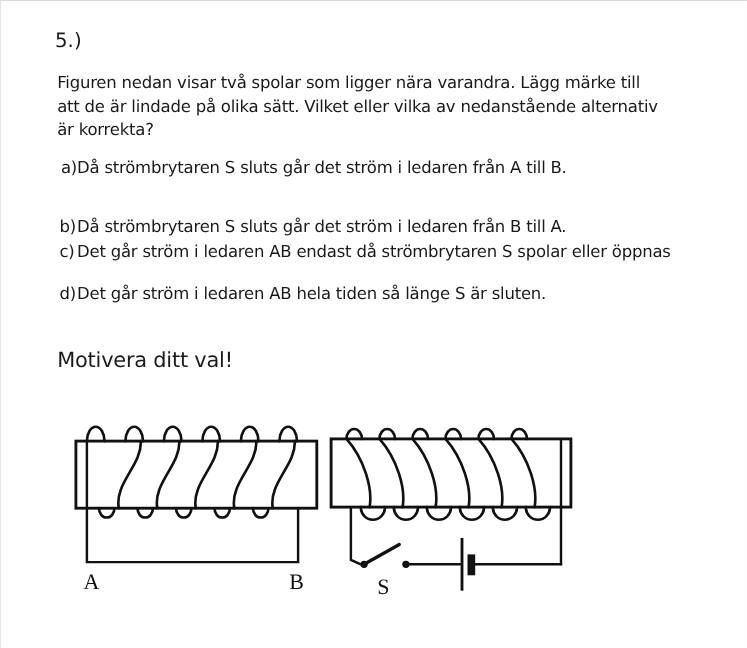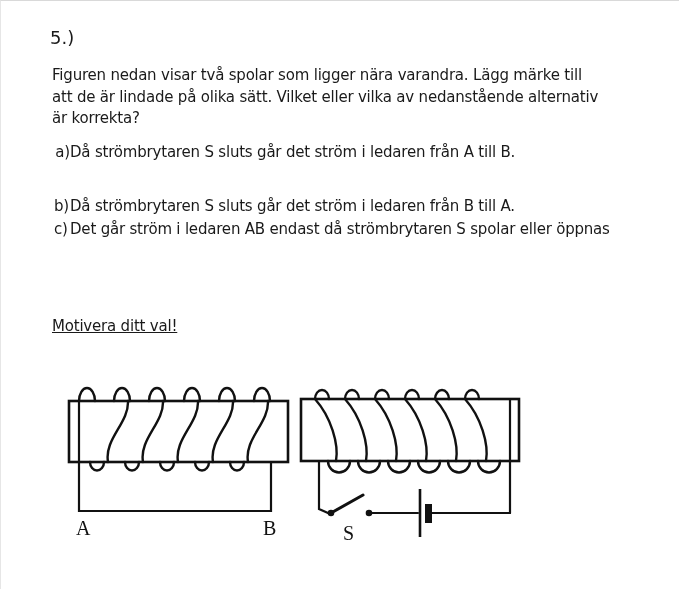--- a/index.html
+++ b/index.html
@@ -16,21 +16,21 @@
   }
   .abs{position:absolute;white-space:nowrap;}
   .title{left:49px;top:26px;font-size:18px;}
   .intro{left:51px;top:64px;font-size:15px;line-height:21.5px;letter-spacing:-0.2px;}
   .opt{left:53px;font-size:15px;letter-spacing:-0.2px;}
   .opt .olabel{display:inline-block;width:16px;}
   .opt-a{top:142px;text-align:right;}
   .opt-b{top:196px;}
   .opt-c{top:219px;}
   .opt-d{top:257px;}
-  .prompt{left:51px;top:316px;font-size:15px;letter-spacing:-0.2px;text-decoration:underline;}
+  .prompt{left:51px;top:316px;font-size:19px;letter-spacing:-0.2px;}
   svg.figure{position:absolute;left:0;top:0;}
   svg.figure text{font-family:"Liberation Serif","DejaVu Serif",serif;font-size:20px;fill:#111;}
 </style>
 </head>
 <body>
 
 <div class="page">
 
   <div class="abs title">5.)</div>
 
@@ -41,20 +41,23 @@
   </div>
 
   <div class="abs opt opt-a">
     <span class="olabel">a)</span><span>Då strömbrytaren S sluts går det ström i ledaren från A till B.</span>
   </div>
   <div class="abs opt opt-b">
     <span class="olabel">b)</span><span>Då strömbrytaren S sluts går det ström i ledaren från B till A.</span>
   </div>
   <div class="abs opt opt-c">
     <span class="olabel">c)</span><span>Det går ström i ledaren AB endast då strömbrytaren S spolar eller öppnas</span>
+  </div>
+  <div class="abs opt opt-d">
+    <span class="olabel">d)</span><span>Det går ström i ledaren AB hela tiden så länge S är sluten.</span>
   </div>
 
   <div class="abs prompt">Motivera ditt val!</div>
 
   <svg class="figure" width="679" height="589" viewBox="0 0 679 589">
 
     <rect x="68" y="400" width="219" height="61" fill="#ffffff" stroke="#111" stroke-width="2.6"></rect>
     <rect x="300" y="398" width="218" height="62" fill="#ffffff" stroke="#111" stroke-width="2.6"></rect>
 
     <g id="left-wires">

